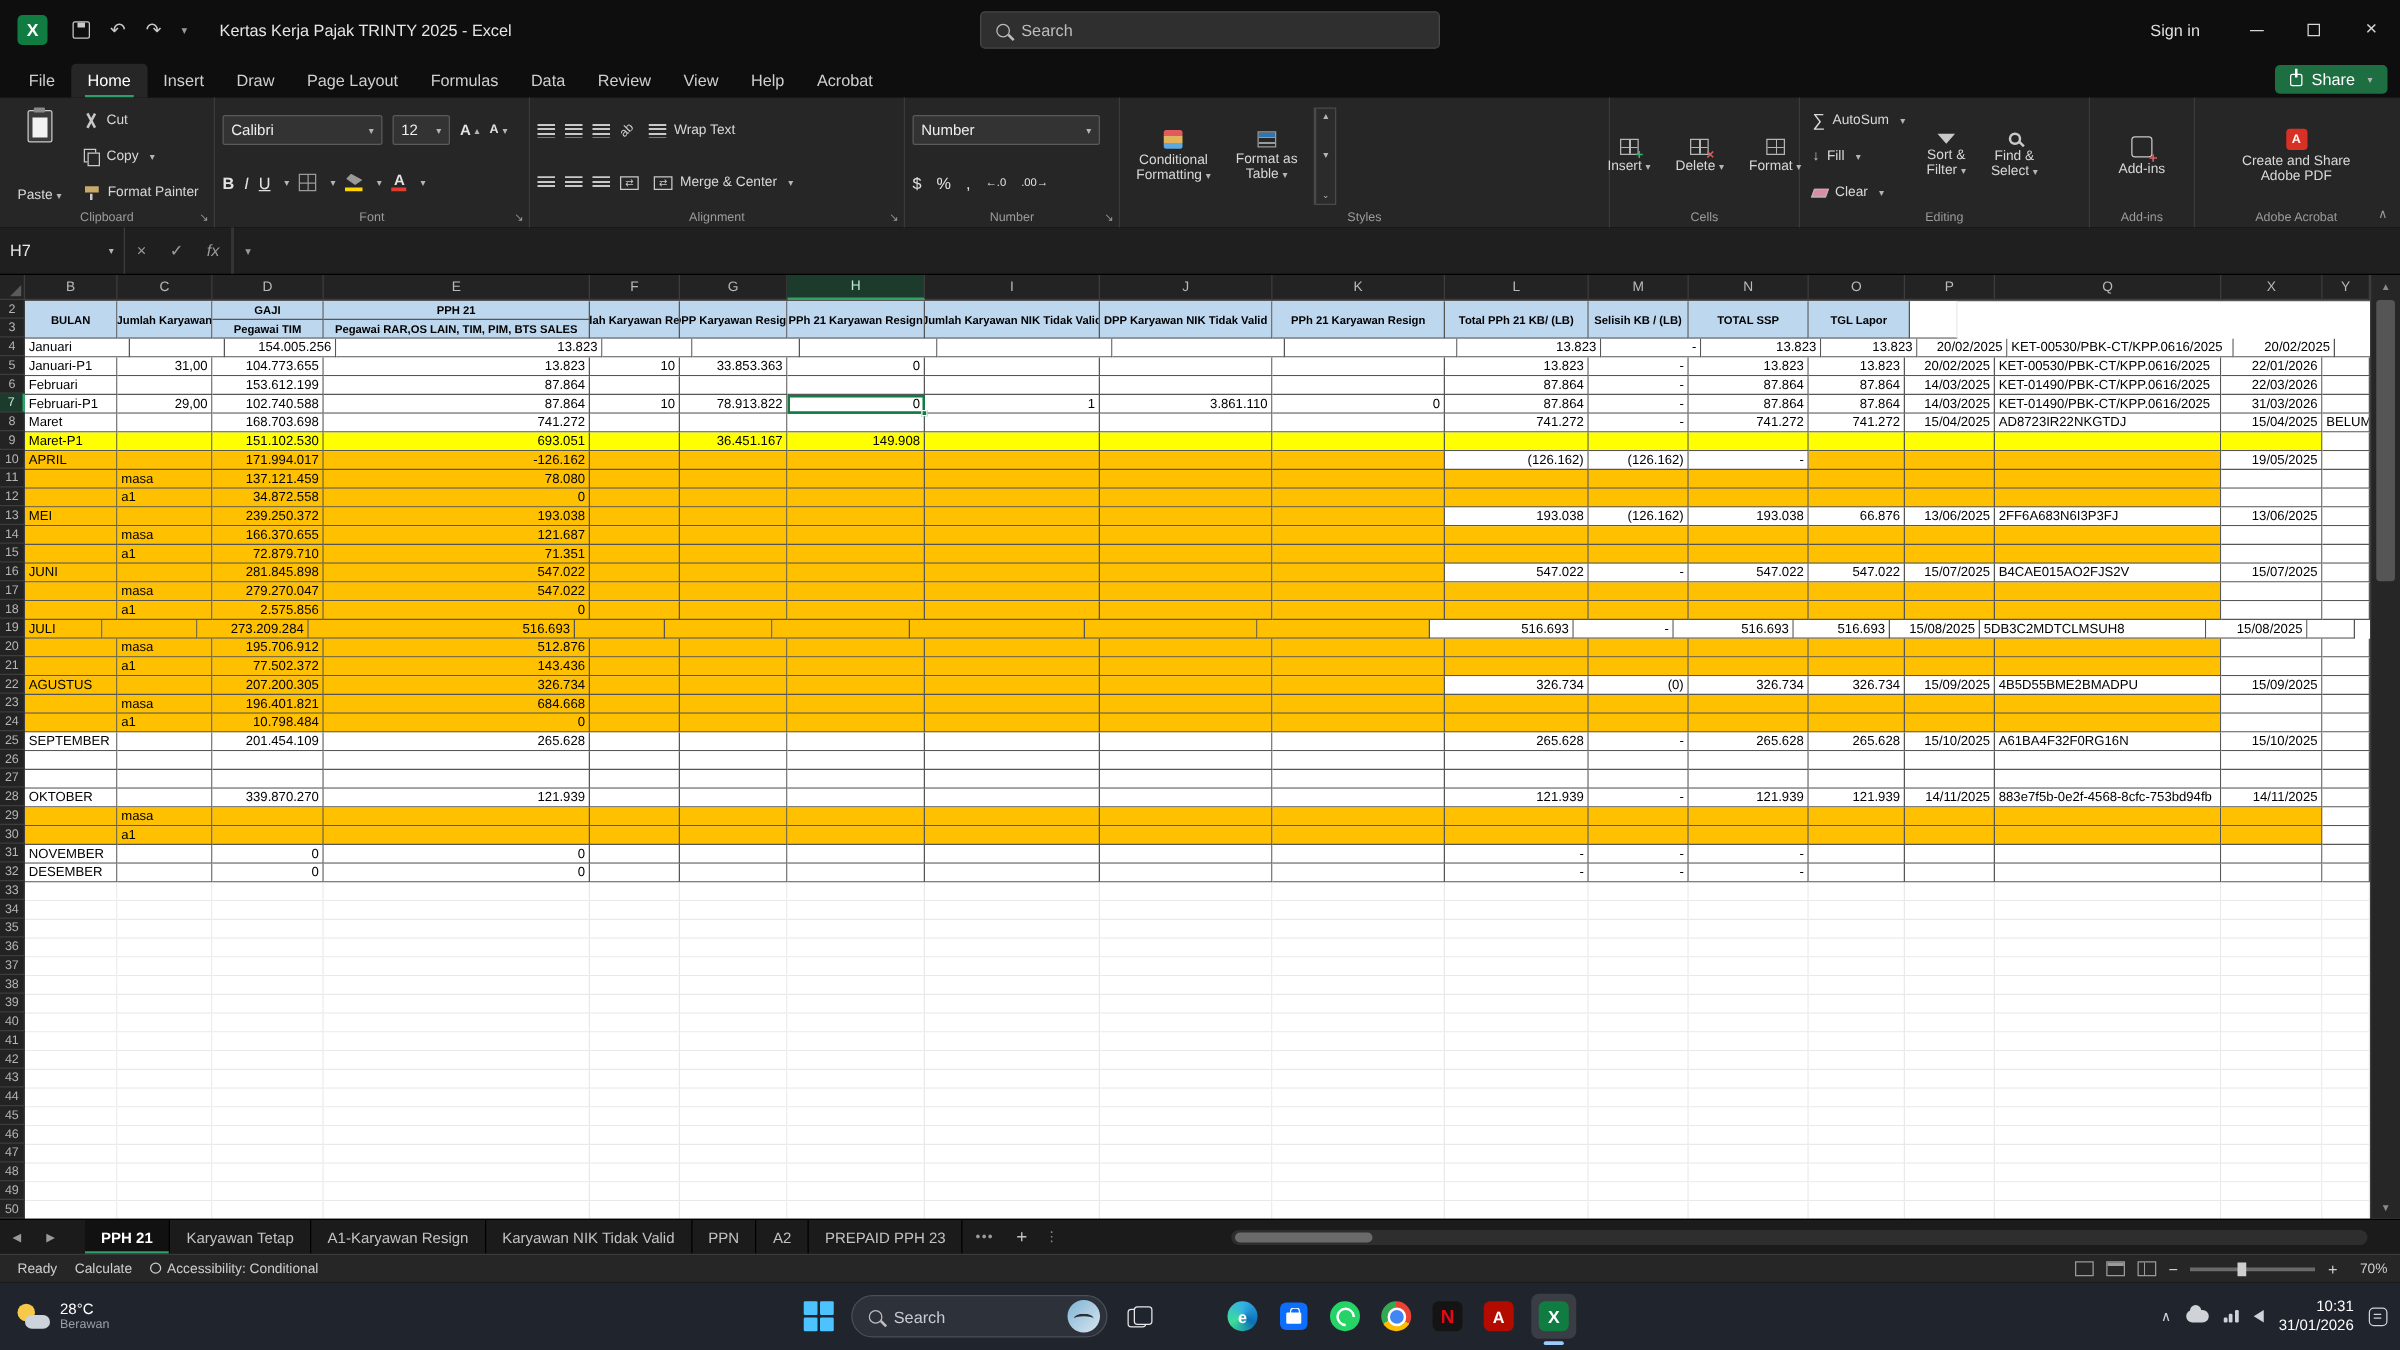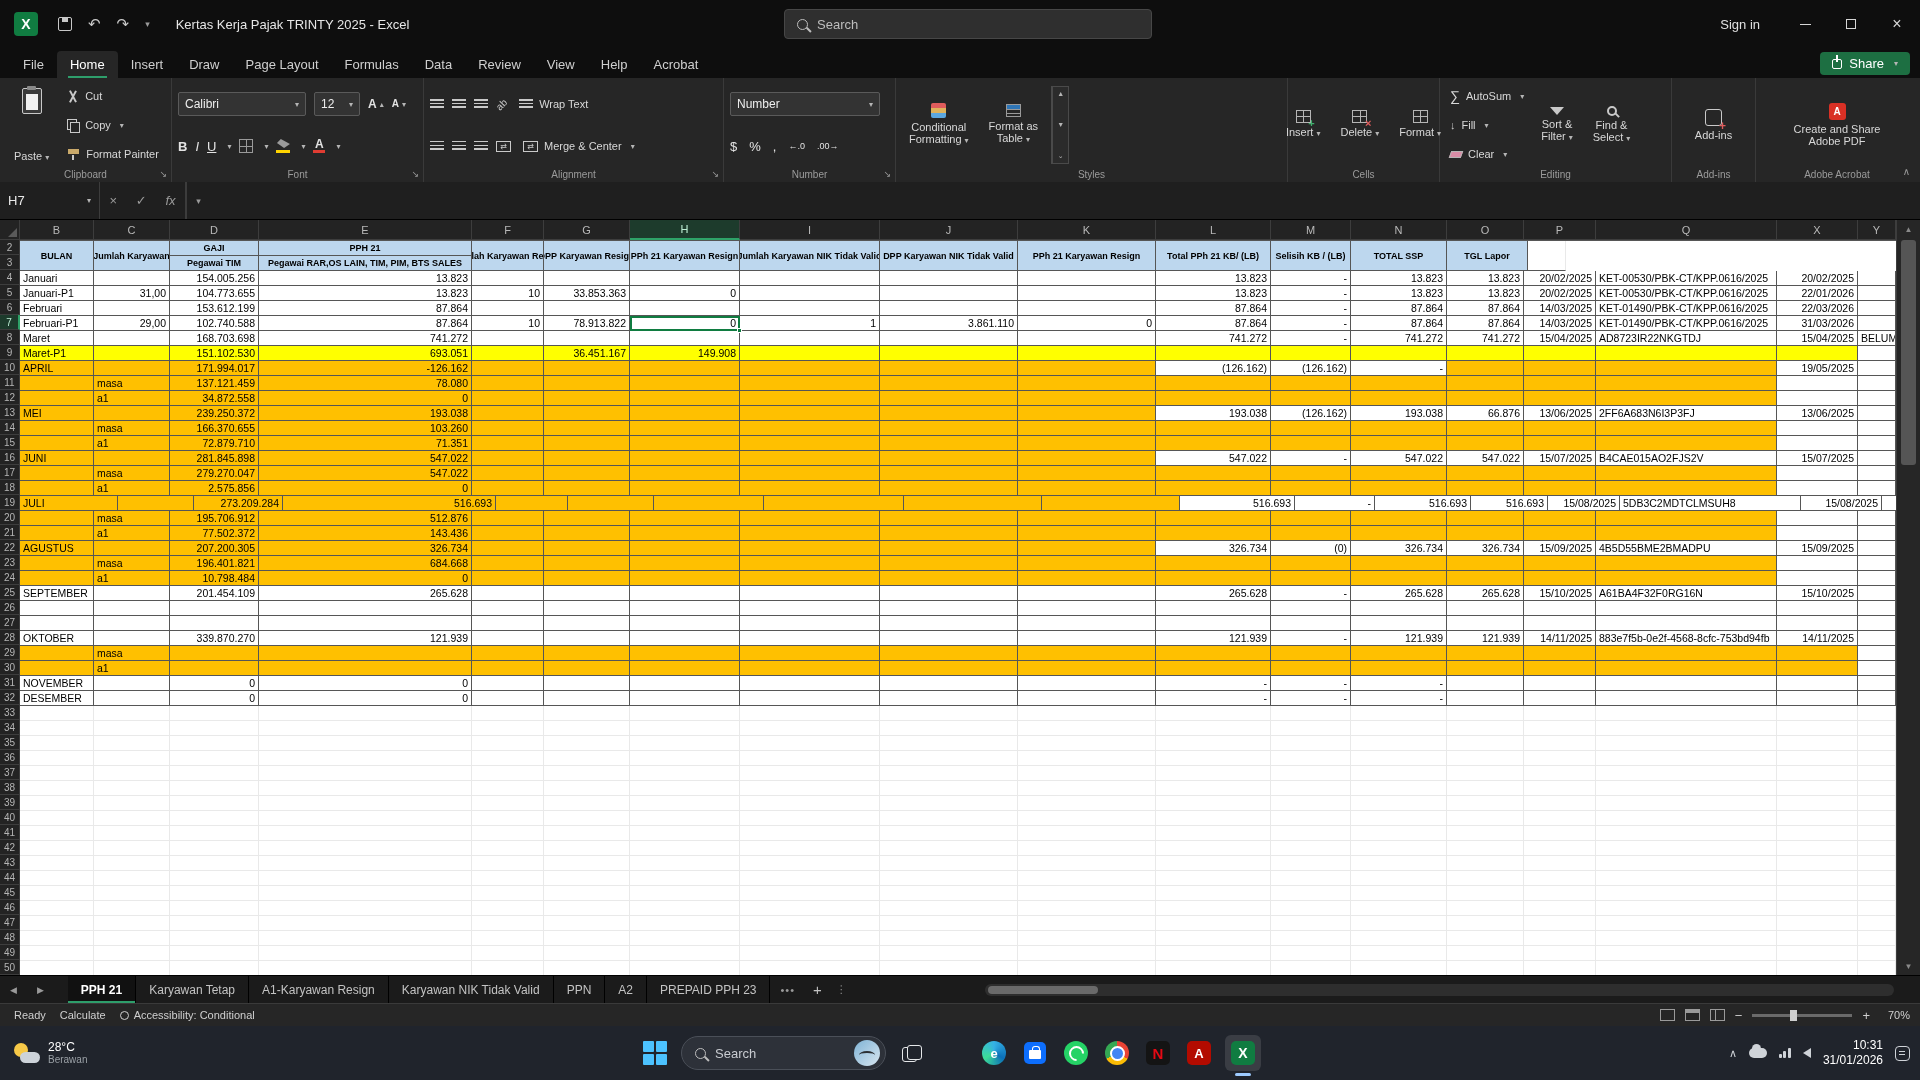--- a/index.html
+++ b/index.html
@@ -586,21 +586,21 @@
           <div class="hcell vm" style="width:138px">DPP Karyawan NIK Tidak Valid</div>
           <div class="hcell vm" style="width:138px">PPh 21 Karyawan Resign</div>
           <div class="hcell vm" style="width:115px">Total PPh 21 KB/ (LB)</div>
           <div class="hcell vm" style="width:80px">Selisih KB / (LB)</div>
           <div class="hcell vm" style="width:96px">TOTAL SSP</div>
           <div class="hcell vm" style="width:81px">TGL Lapor</div>
           <div class="ycell" style="width:38px"></div>
         </div>
       <div id="sheet-rows">
           <div class="srow">
-            <div class="cell tb" style="width:74px">Januari</div>
+            <div class="cell tb" style="width:84px">Januari</div>
             <div class="cell tb" style="width:76px"></div>
             <div class="cell tb ar" style="width:89px">154.005.256</div>
             <div class="cell tb ar" style="width:213px">13.823</div>
             <div class="cell tb" style="width:72px"></div>
             <div class="cell tb" style="width:86px"></div>
             <div class="cell tb" style="width:110px"></div>
             <div class="cell tb" style="width:140px"></div>
             <div class="cell tb" style="width:138px"></div>
             <div class="cell tb" style="width:138px"></div>
             <div class="cell tb ar" style="width:115px">13.823</div>
@@ -789,21 +789,21 @@
             <div class="cell tb ar" style="width:77px">66.876</div>
             <div class="cell tb ar" style="width:72px">13/06/2025</div>
             <div class="cell tb" style="width:181px">2FF6A683N6I3P3FJ</div>
             <div class="cell tb ar" style="width:81px">13/06/2025</div>
             <div class="cell tb" style="width:38px"></div>
           </div>
           <div class="srow">
             <div class="cell tb f-orange" style="width:74px"></div>
             <div class="cell tb f-orange" style="width:76px">masa</div>
             <div class="cell tb f-orange ar" style="width:89px">166.370.655</div>
-            <div class="cell tb f-orange ar" style="width:213px">103.260</div>
+            <div class="cell tb f-orange ar" style="width:213px">121.687</div>
             <div class="cell tb f-orange" style="width:72px"></div>
             <div class="cell tb f-orange" style="width:86px"></div>
             <div class="cell tb f-orange" style="width:110px"></div>
             <div class="cell tb f-orange" style="width:140px"></div>
             <div class="cell tb f-orange" style="width:138px"></div>
             <div class="cell tb f-orange" style="width:138px"></div>
             <div class="cell tb f-orange" style="width:115px"></div>
             <div class="cell tb f-orange" style="width:80px"></div>
             <div class="cell tb f-orange" style="width:96px"></div>
             <div class="cell tb f-orange" style="width:77px"></div>
@@ -886,21 +886,21 @@
             <div class="cell tb f-orange" style="width:115px"></div>
             <div class="cell tb f-orange" style="width:80px"></div>
             <div class="cell tb f-orange" style="width:96px"></div>
             <div class="cell tb f-orange" style="width:77px"></div>
             <div class="cell tb f-orange" style="width:72px"></div>
             <div class="cell tb f-orange" style="width:181px"></div>
             <div class="cell tb" style="width:81px"></div>
             <div class="cell tb" style="width:38px"></div>
           </div>
           <div class="srow">
-            <div class="cell tb f-orange" style="width:98px">JULI</div>
+            <div class="cell tb f-orange" style="width:62px">JULI</div>
             <div class="cell tb f-orange" style="width:76px"></div>
             <div class="cell tb f-orange ar" style="width:89px">273.209.284</div>
             <div class="cell tb f-orange ar" style="width:213px">516.693</div>
             <div class="cell tb f-orange" style="width:72px"></div>
             <div class="cell tb f-orange" style="width:86px"></div>
             <div class="cell tb f-orange" style="width:110px"></div>
             <div class="cell tb f-orange" style="width:140px"></div>
             <div class="cell tb f-orange" style="width:138px"></div>
             <div class="cell tb f-orange" style="width:138px"></div>
             <div class="cell tb ar" style="width:115px">516.693</div>

